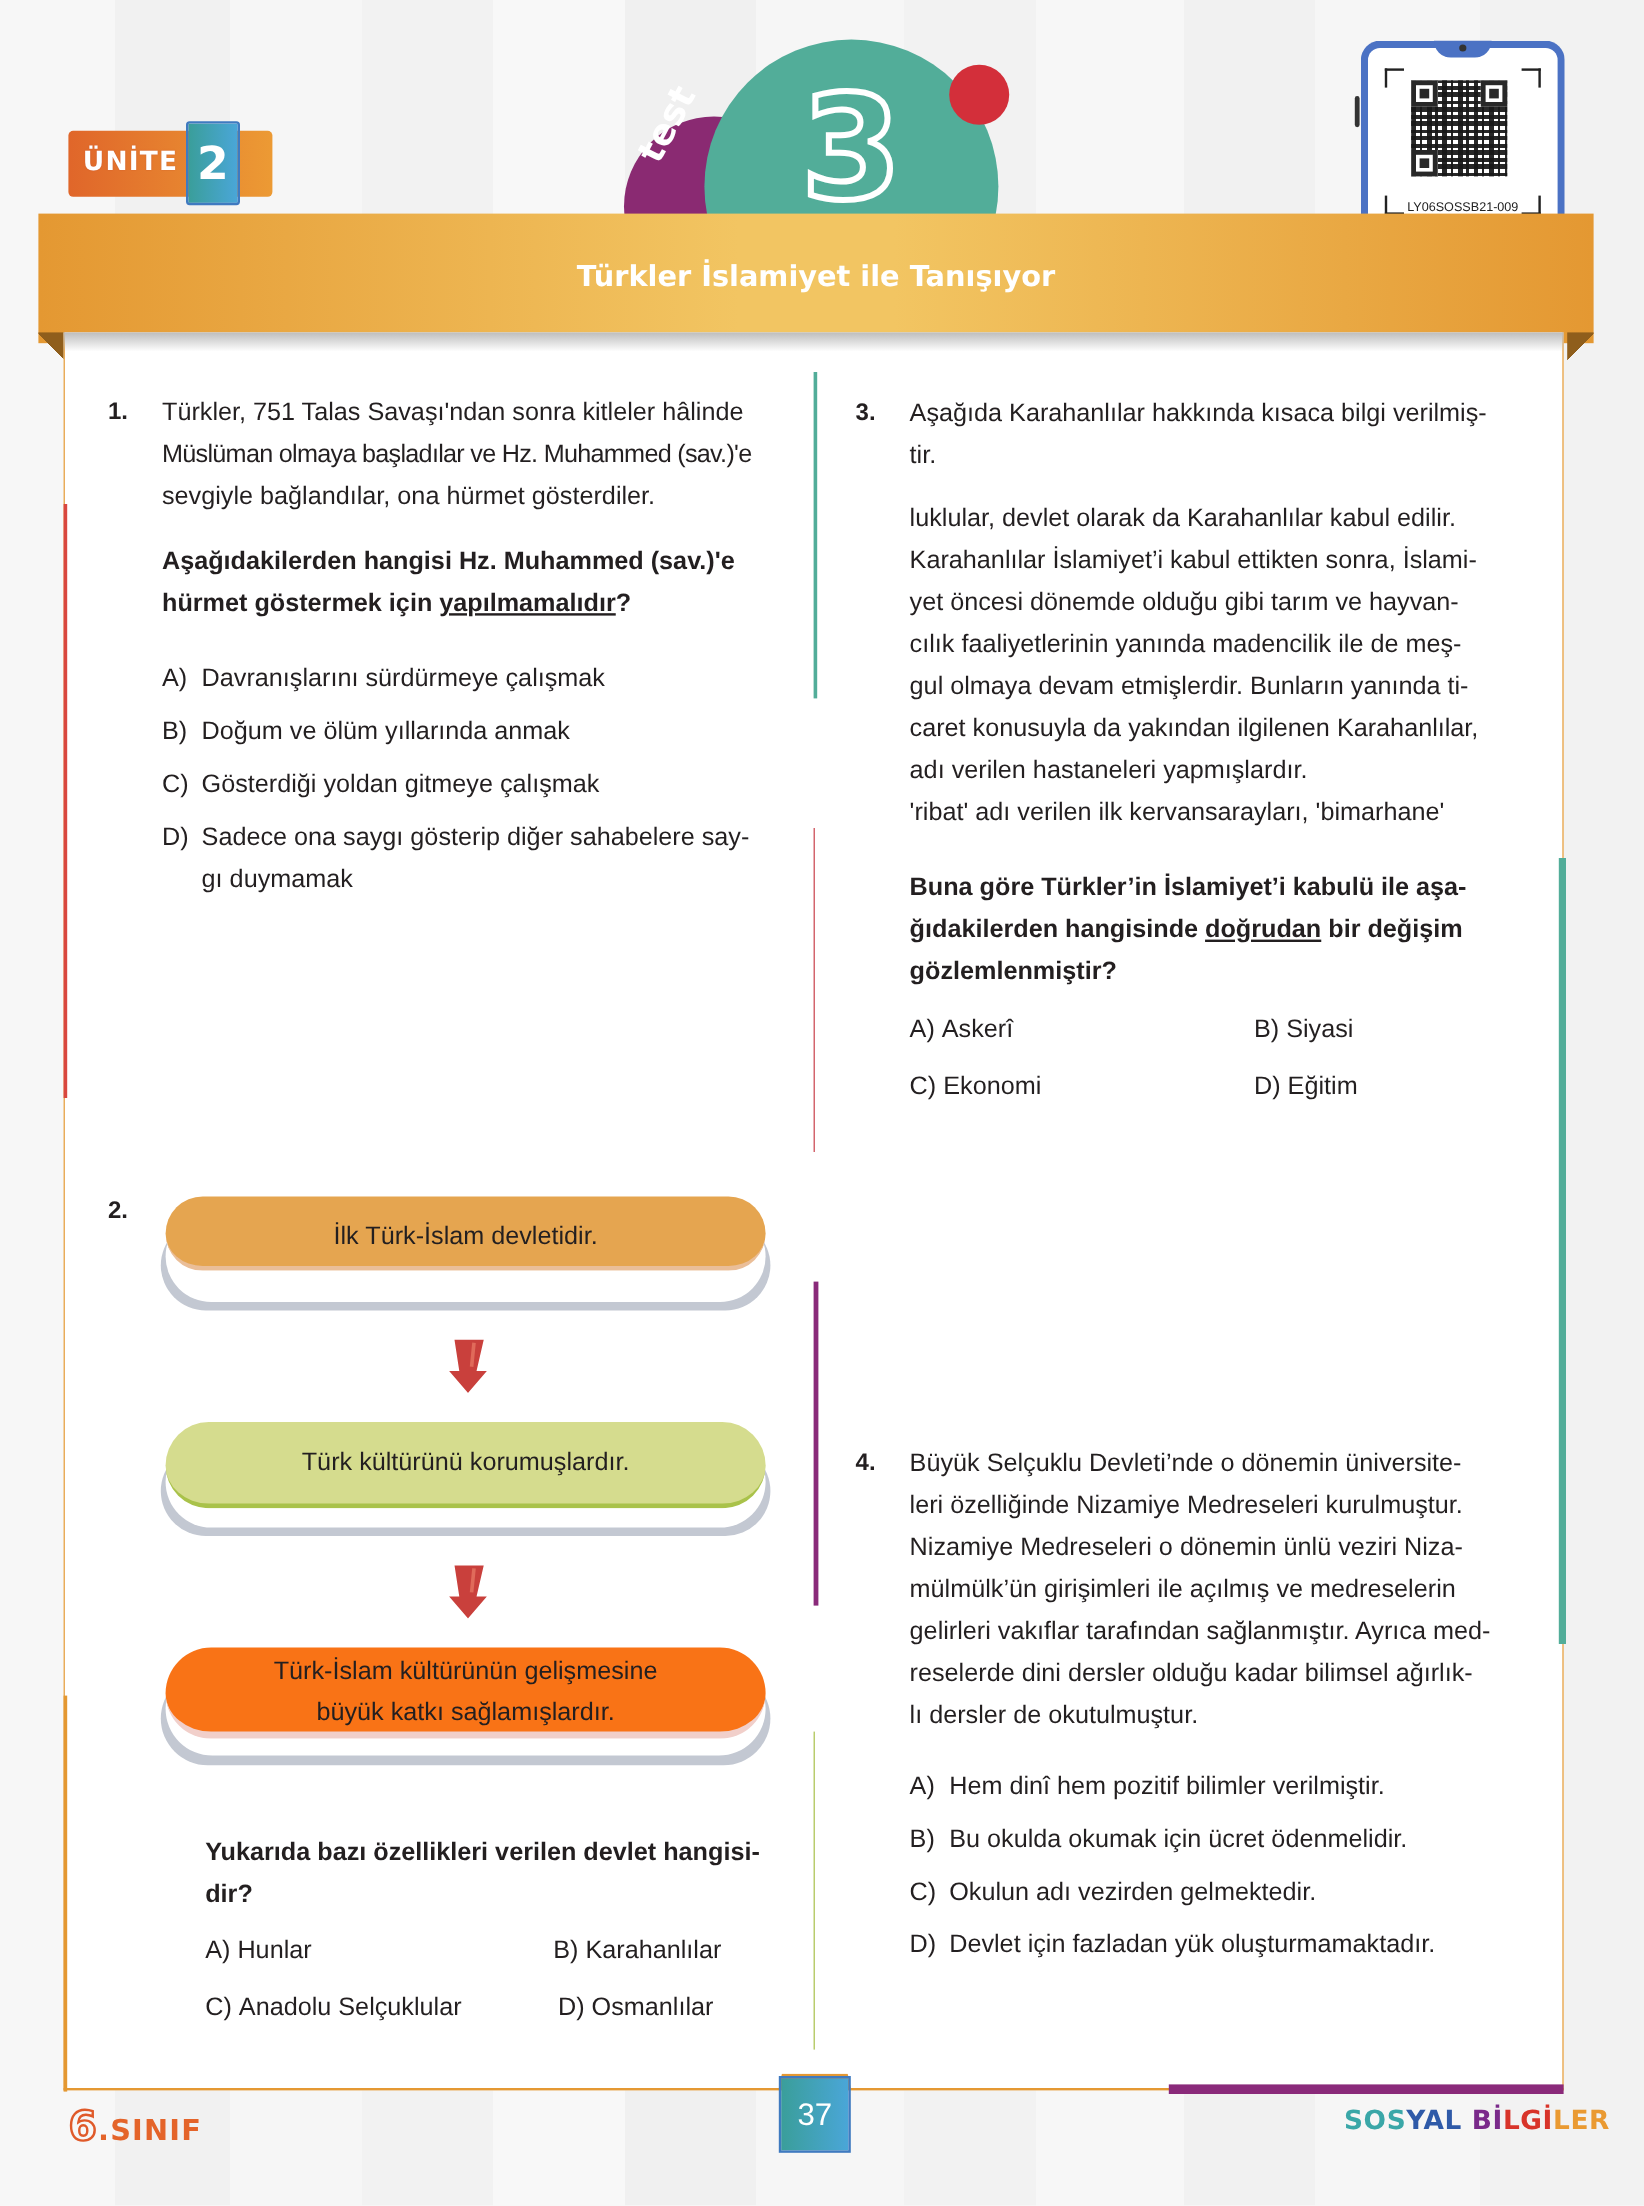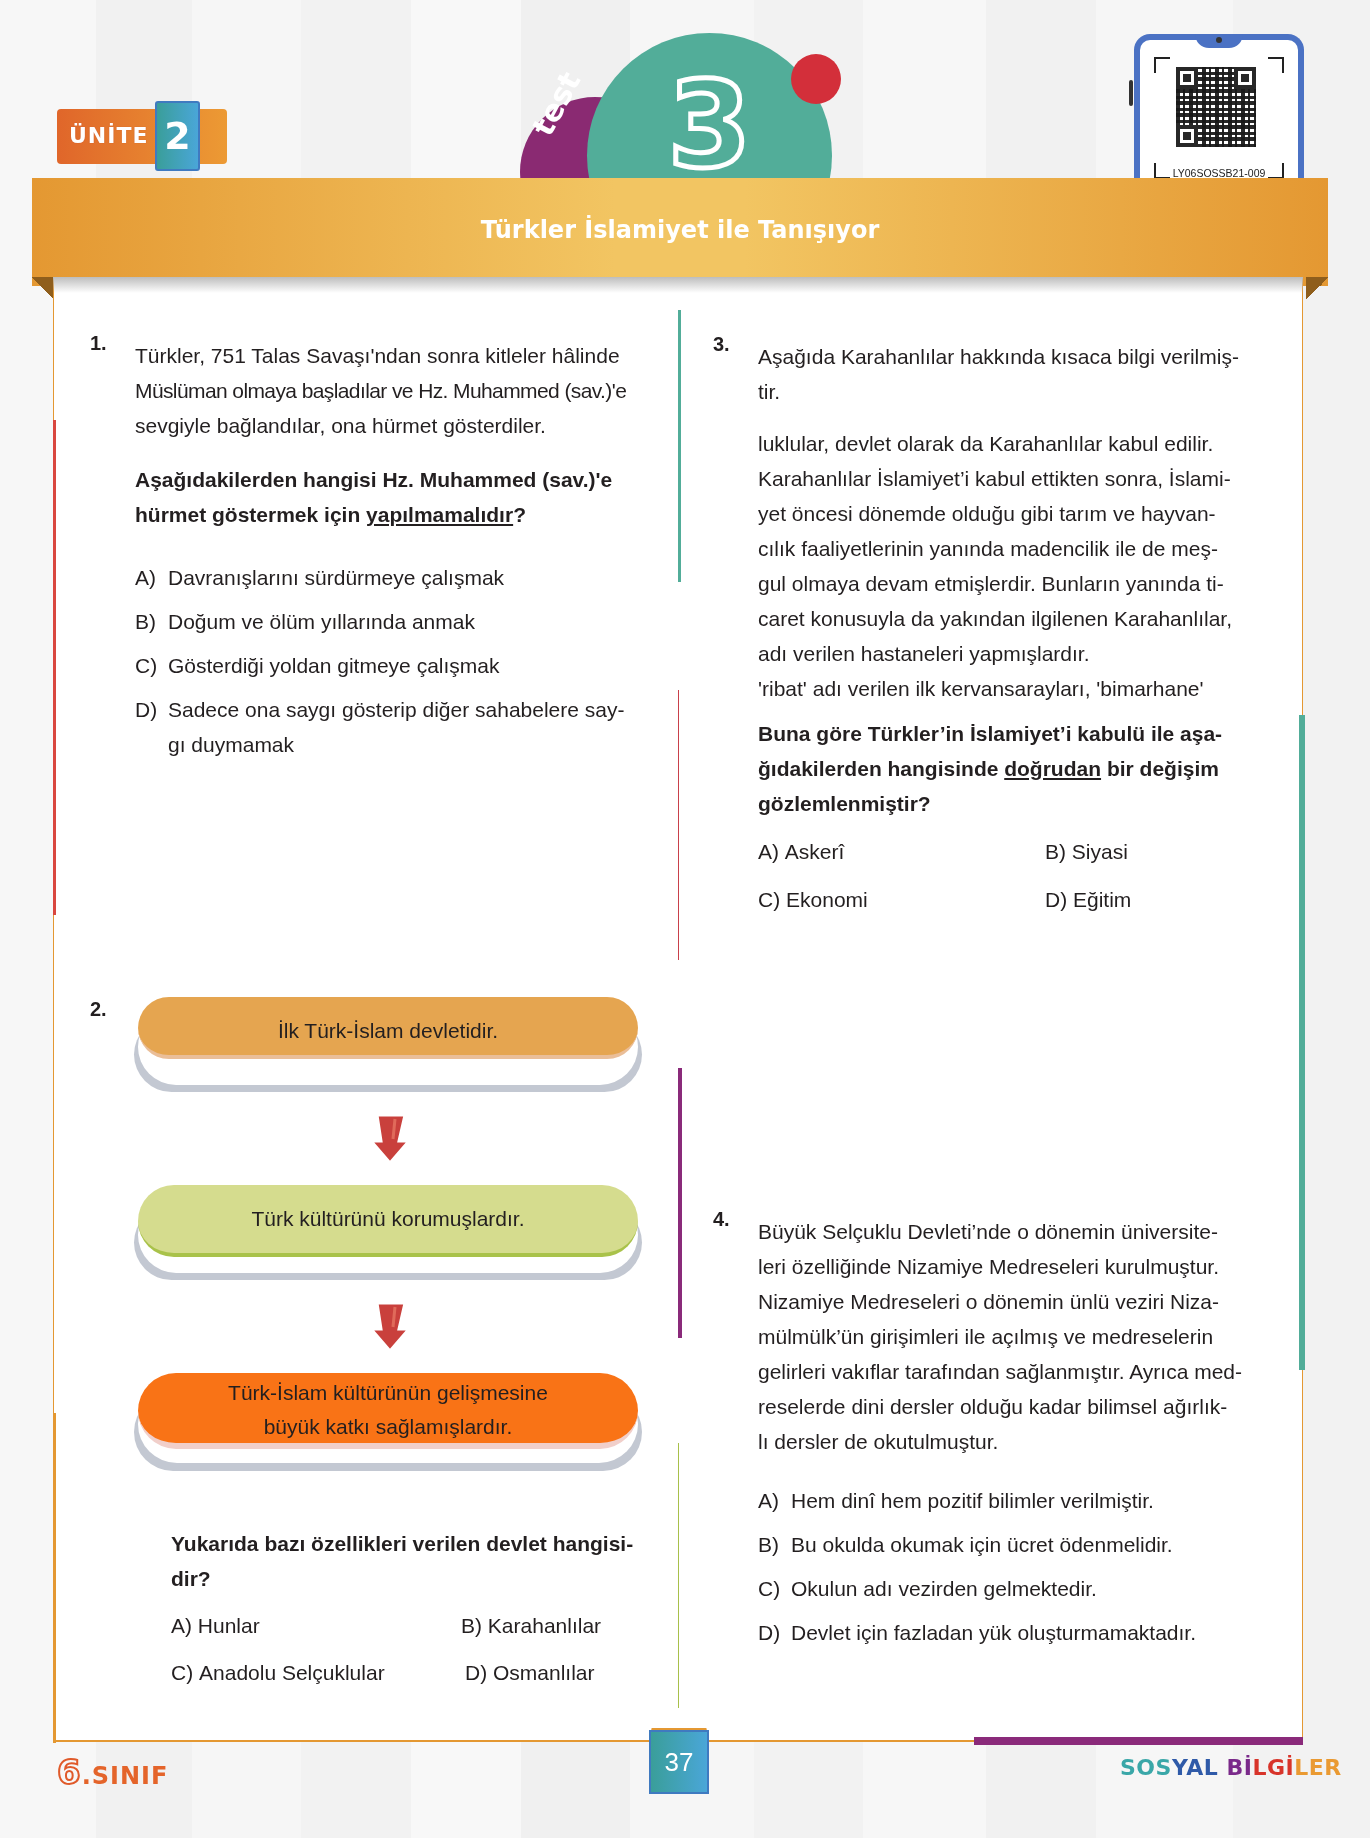--- a/index.html
+++ b/index.html
@@ -63,21 +63,21 @@
   .page { position: absolute; left: 53px; top: 277px; width: 1250px; height: 1465px; background: #fff;
     border-left: 1px solid #e49832; border-right: 1px solid #e49832; border-bottom: 2px solid #e49832; }
   .page-shadow { position: absolute; left: 53px; top: 277px; width: 1250px; height: 16px;
     background: linear-gradient(180deg, #bdbdbd, rgba(255,255,255,0)); }
 
   
   .rule { position: absolute; width: 3px; }
 
   .q { position: absolute; font-size: 21px; line-height: 35px; }
   .q .num { position: absolute; left: 0; top: 0; font-weight: bold; font-size: 20px; }
-  .q .body { position: absolute; left: 45px; top: 12px; }
+  .q .body { position: absolute; left: 45px; top: 0; }
   .q p { margin: 0; }
   .q .bold { font-weight: bold; }
   .q u { text-decoration: underline; }
   .opt { display: flex; }
   .opt .k { width: 33px; flex: none; }
   .two-col { display: flex; }
   .two-col > div { width: 290px; }
 
   
   .flow-box { position: absolute; left: 0; width: 500px; border-radius: 40px; text-align: center; font-size: 21px; line-height: 34px; }
@@ -231,21 +231,21 @@
     <div style="margin-top:17px;">
       <p>luklular, devlet olarak da Karahanlılar kabul edilir.</p>
       <p>Karahanlılar İslamiyet’i kabul ettikten sonra, İslami-</p>
       <p>yet öncesi dönemde olduğu gibi tarım ve hayvan-</p>
       <p>cılık faaliyetlerinin yanında madencilik ile de meş-</p>
       <p>gul olmaya devam etmişlerdir. Bunların yanında ti-</p>
       <p>caret konusuyla da yakından ilgilenen Karahanlılar,</p>
       <p>adı verilen hastaneleri yapmışlardır.</p>
       <p>'ribat' adı verilen ilk kervansarayları, 'bimarhane'</p>
     </div>
-    <div style="margin-top:10px;" class="bold">
+    <div style="margin-top:28px;" class="bold">
       <p>Buna göre Türkler’in İslamiyet’i kabulü ile aşa-</p>
       <p><span>ğıdakilerden hangisinde </span><u>doğrudan</u><span> bir değişim</span></p>
       <p>gözlemlenmiştir?</p>
     </div>
     <div style="margin-top:13px;">
       <div class="two-col" style="margin-bottom:13px;">
         <div style="width:287px;" class="opt"><span>A)</span>&nbsp;<span>Askerî</span></div>
         <div class="opt"><span>B)</span>&nbsp;<span>Siyasi</span></div>
       </div>
       <div class="two-col">

